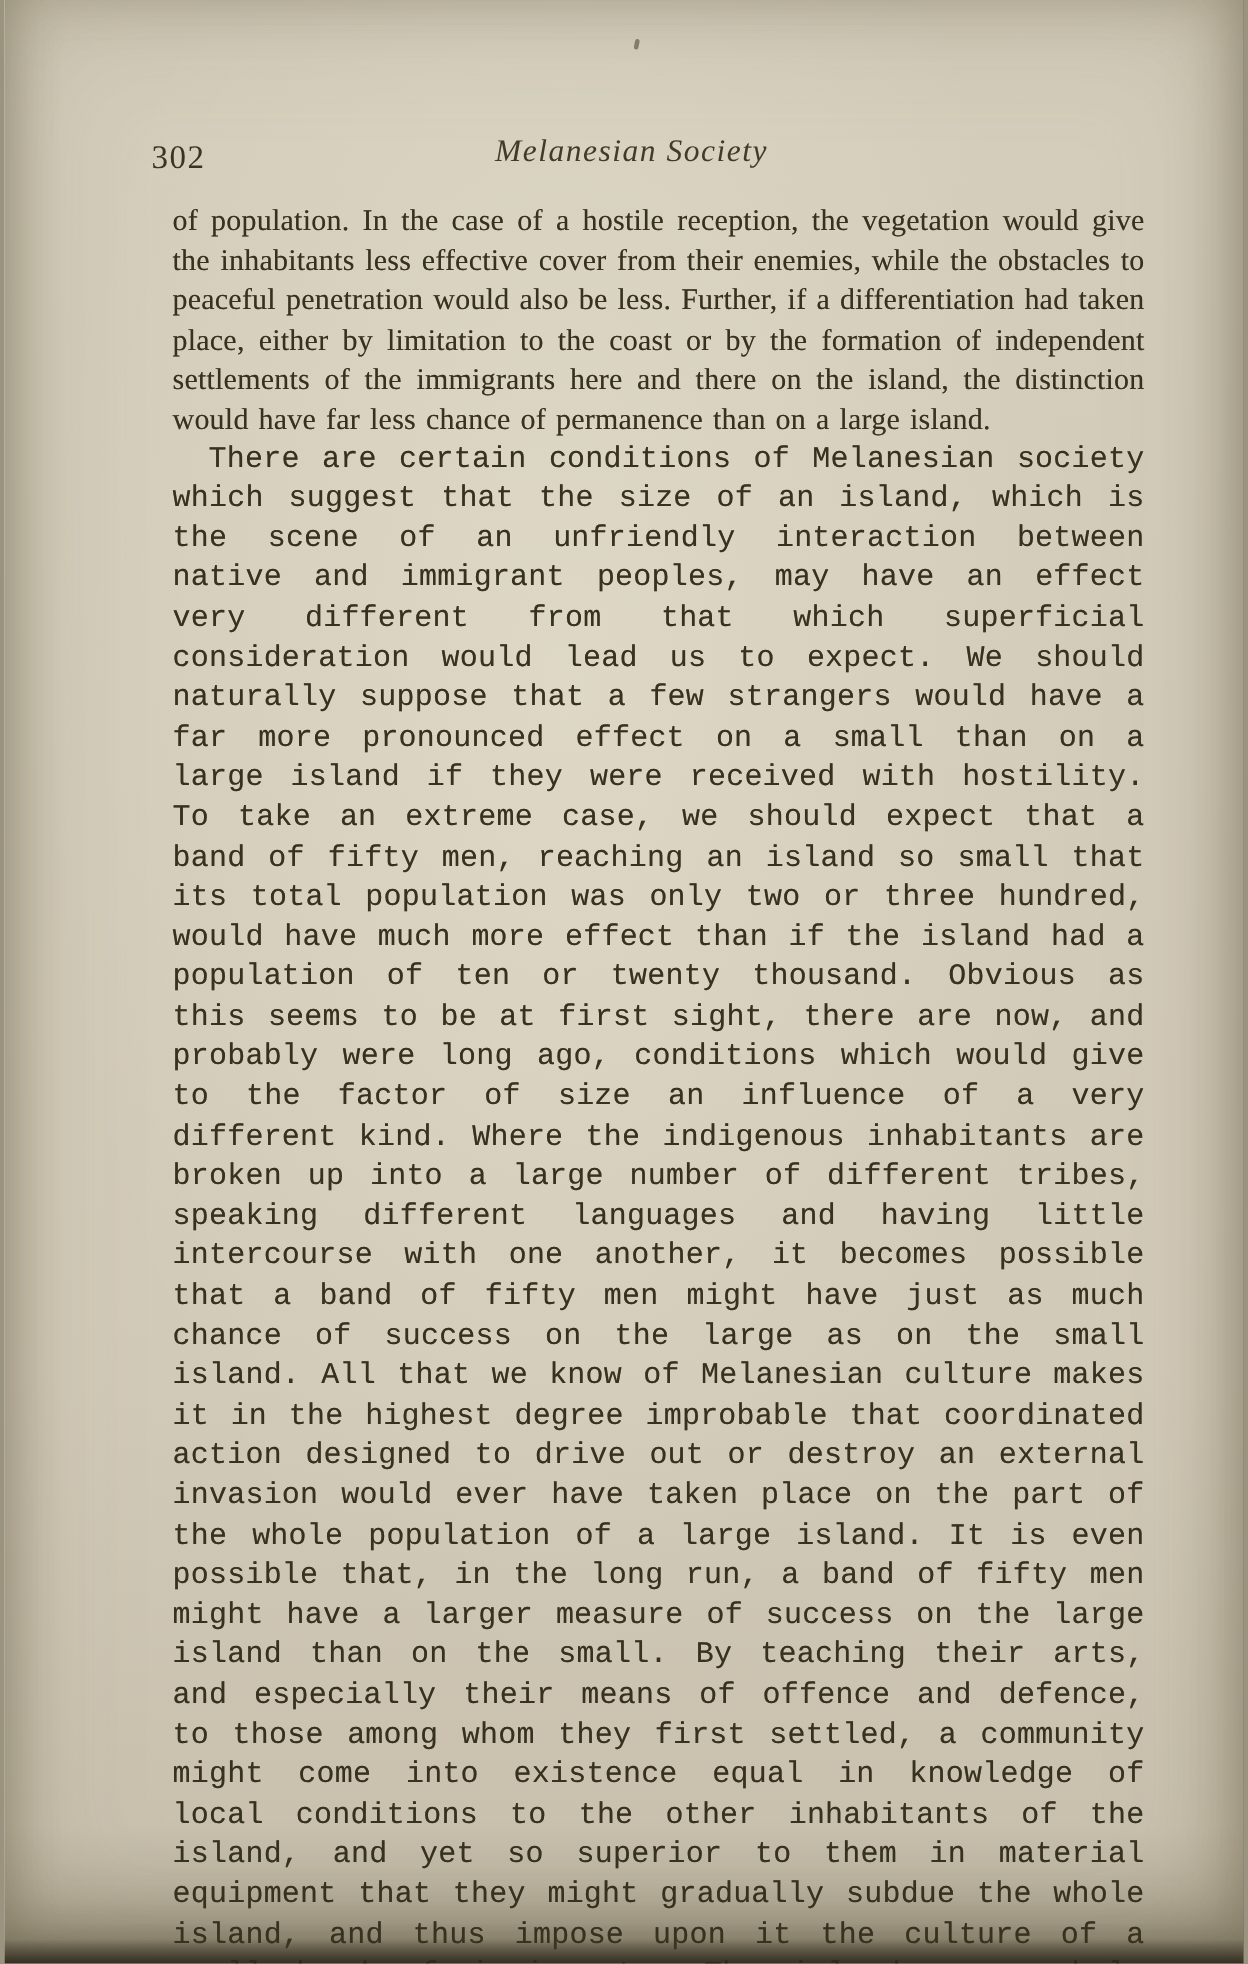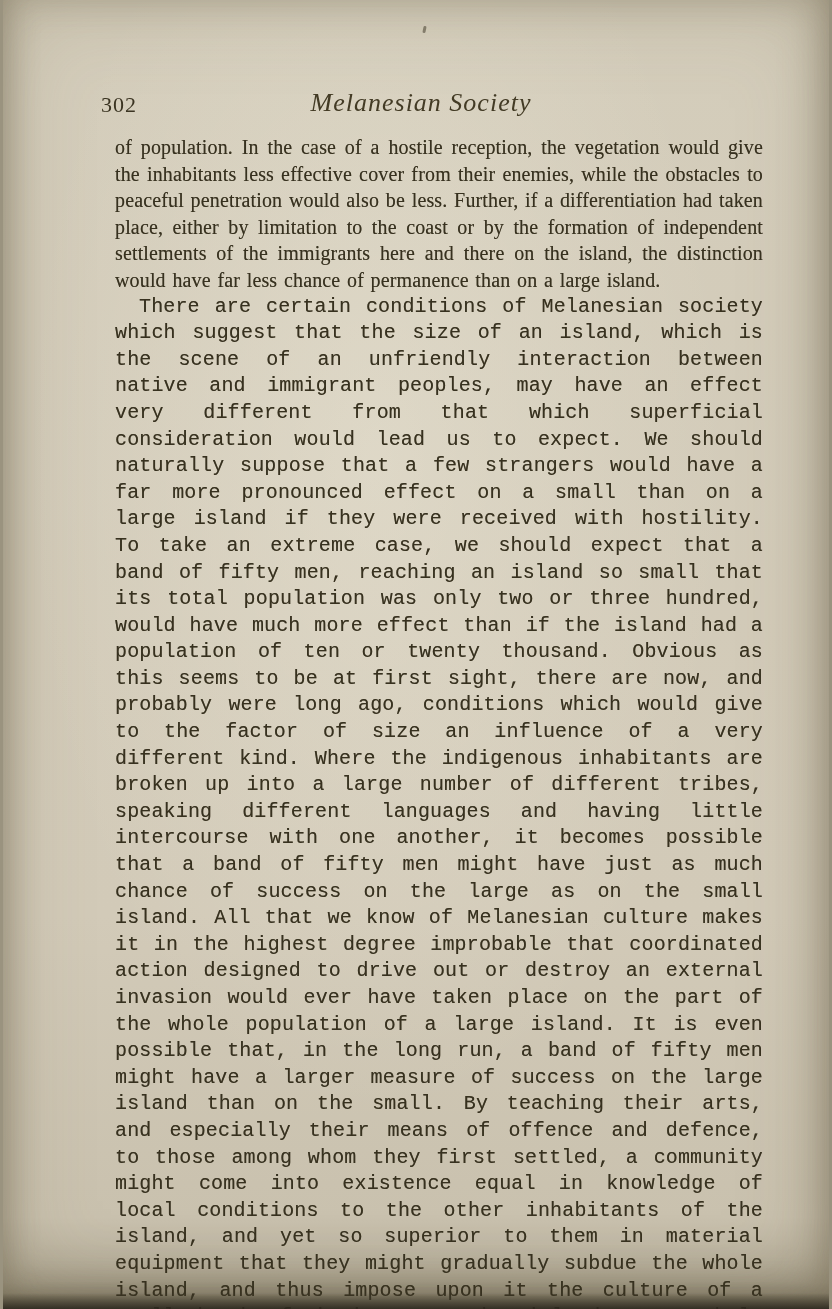--- a/index.html
+++ b/index.html
@@ -56,21 +56,21 @@
     letter-spacing: 1px;
     color: #3b3422;
   }
   .running-title {
     position: absolute;
     left: 0;
     right: 0;
     top: 0;
     text-align: center;
     font-style: italic;
-    font-size: 26px;
+    font-size: 21px;
     letter-spacing: 1px;
     color: #433b25;
   }
   .text-block {
     position: absolute;
     top: 134px;
     left: 112px;
     width: 648px;
   }
   .text-block p {

